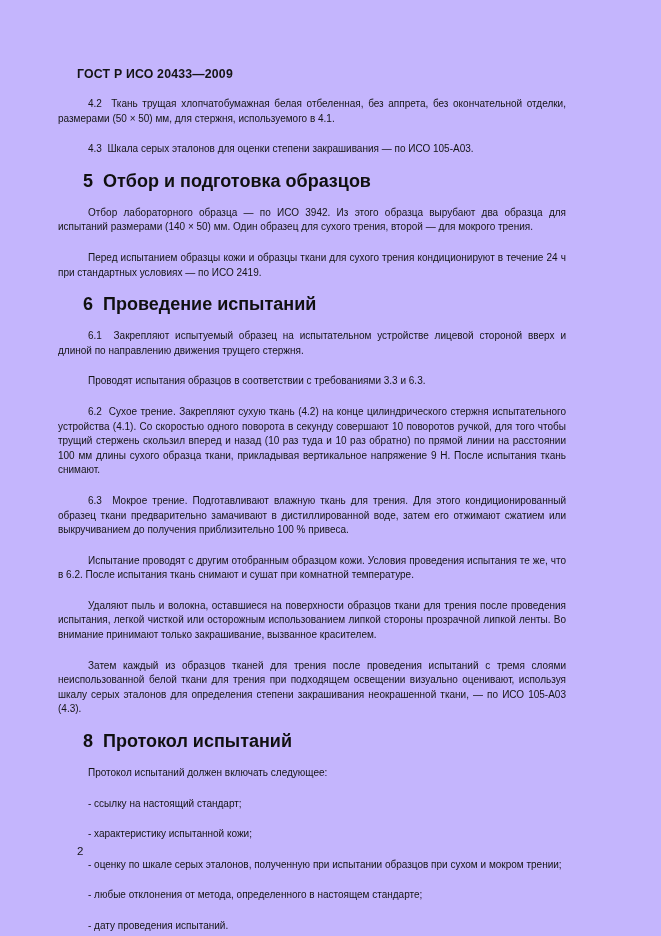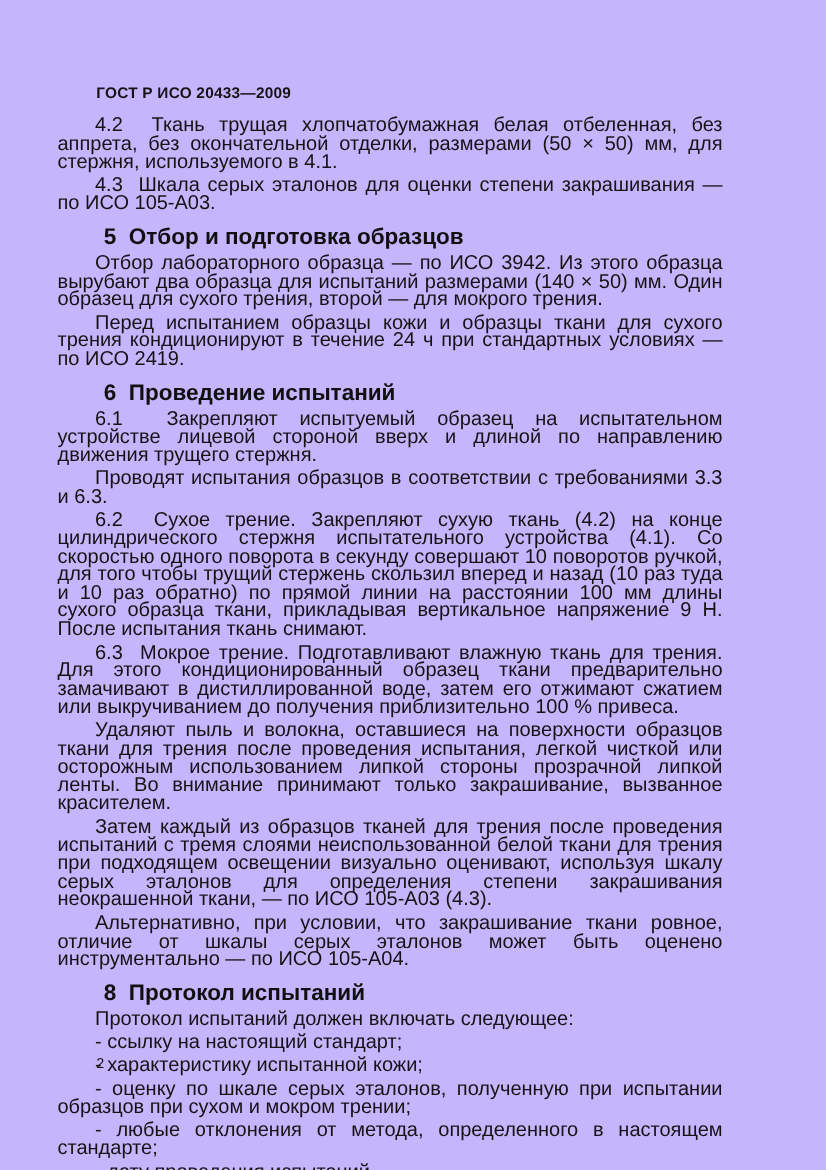--- a/index.html
+++ b/index.html
@@ -24,25 +24,25 @@
     width: 540px;
   }
   .running-header {
     font-size: 12.3px;
     font-weight: 700;
     letter-spacing: 0.2px;
     margin: 0 0 13px 0;
     padding-left: 35px;
   }
   p.body {
-    font-size: 16px;
+    font-size: 10px;
     line-height: 14.6px;
     text-align: justify;
     text-indent: 30px;
-    margin: 4px;
+    margin: 16px;
   }
   p.note {
     font-size: 9.6px;
     line-height: 12.5px;
     text-align: justify;
     text-indent: 33px;
     margin: 6px 0 5px 0;
     color: #1d1d1d;
   }
   h2.heading {
@@ -76,24 +76,24 @@
 
     <h2 class="heading">5&nbsp; Отбор и подготовка образцов</h2>
     <p class="body">Отбор лабораторного образца — по ИСО 3942. Из этого образца вырубают два образца для испытаний размерами (140 × 50) мм. Один образец для сухого трения, второй — для мокрого трения.</p>
     <p class="body">Перед испытанием образцы кожи и образцы ткани для сухого трения кондиционируют в течение 24 ч при стандартных условиях — по ИСО 2419.</p>
 
     <h2 class="heading">6&nbsp; Проведение испытаний</h2>
     <p class="body">6.1&nbsp; Закрепляют испытуемый образец на испытательном устройстве лицевой стороной вверх и длиной по направлению движения трущего стержня.</p>
     <p class="body">Проводят испытания образцов в соответствии с требованиями 3.3 и 6.3.</p>
     <p class="body">6.2&nbsp; Сухое трение. Закрепляют сухую ткань (4.2) на конце цилиндрического стержня испытательного устройства (4.1). Со скоростью одного поворота в секунду совершают 10 поворотов ручкой, для того чтобы трущий стержень скользил вперед и назад (10 раз туда и 10 раз обратно) по прямой линии на расстоянии 100 мм длины сухого образца ткани, прикладывая вертикальное напряжение 9 Н. После испытания ткань снимают.</p>
     <p class="body">6.3&nbsp; Мокрое трение. Подготавливают влажную ткань для трения. Для этого кондиционированный образец ткани предварительно замачивают в дистиллированной воде, затем его отжимают сжатием или выкручиванием до получения приблизительно 100 % привеса.</p>
+    <p class="body">Испытание проводят с другим отобранным образцом кожи. Условия проведения испытания те же, что в 6.2. После испытания ткань снимают и сушат при комнатной температуре.</p>
 
     <p class="body">Удаляют пыль и волокна, оставшиеся на поверхности образцов ткани для трения после проведения испытания, легкой чисткой или осторожным использованием липкой стороны прозрачной липкой ленты. Во внимание принимают только закрашивание, вызванное красителем.</p>
     <p class="body">Затем каждый из образцов тканей для трения после проведения испытаний с тремя слоями неиспользованной белой ткани для трения при подходящем освещении визуально оценивают, используя шкалу серых эталонов для определения степени закрашивания неокрашенной ткани, — по ИСО 105-А03 (4.3).</p>
-    <p class="body">Альтернативно, при условии, что закрашивание ткани ровное, отличие от шкалы серых эталонов может быть оценено инструментально — по ИСО 105-А04.</p>
 
     <h2 class="heading">8&nbsp; Протокол испытаний</h2>
     <p class="body">Протокол испытаний должен включать следующее:</p>
     <p class="body">- ссылку на настоящий стандарт;</p>
     <p class="body">- характеристику испытанной кожи;</p>
     <p class="body">- оценку по шкале серых эталонов, полученную при испытании образцов при сухом и мокром трении;</p>
     <p class="body">- любые отклонения от метода, определенного в настоящем стандарте;</p>
     <p class="body">- дату проведения испытаний.</p>
 
   </div>

